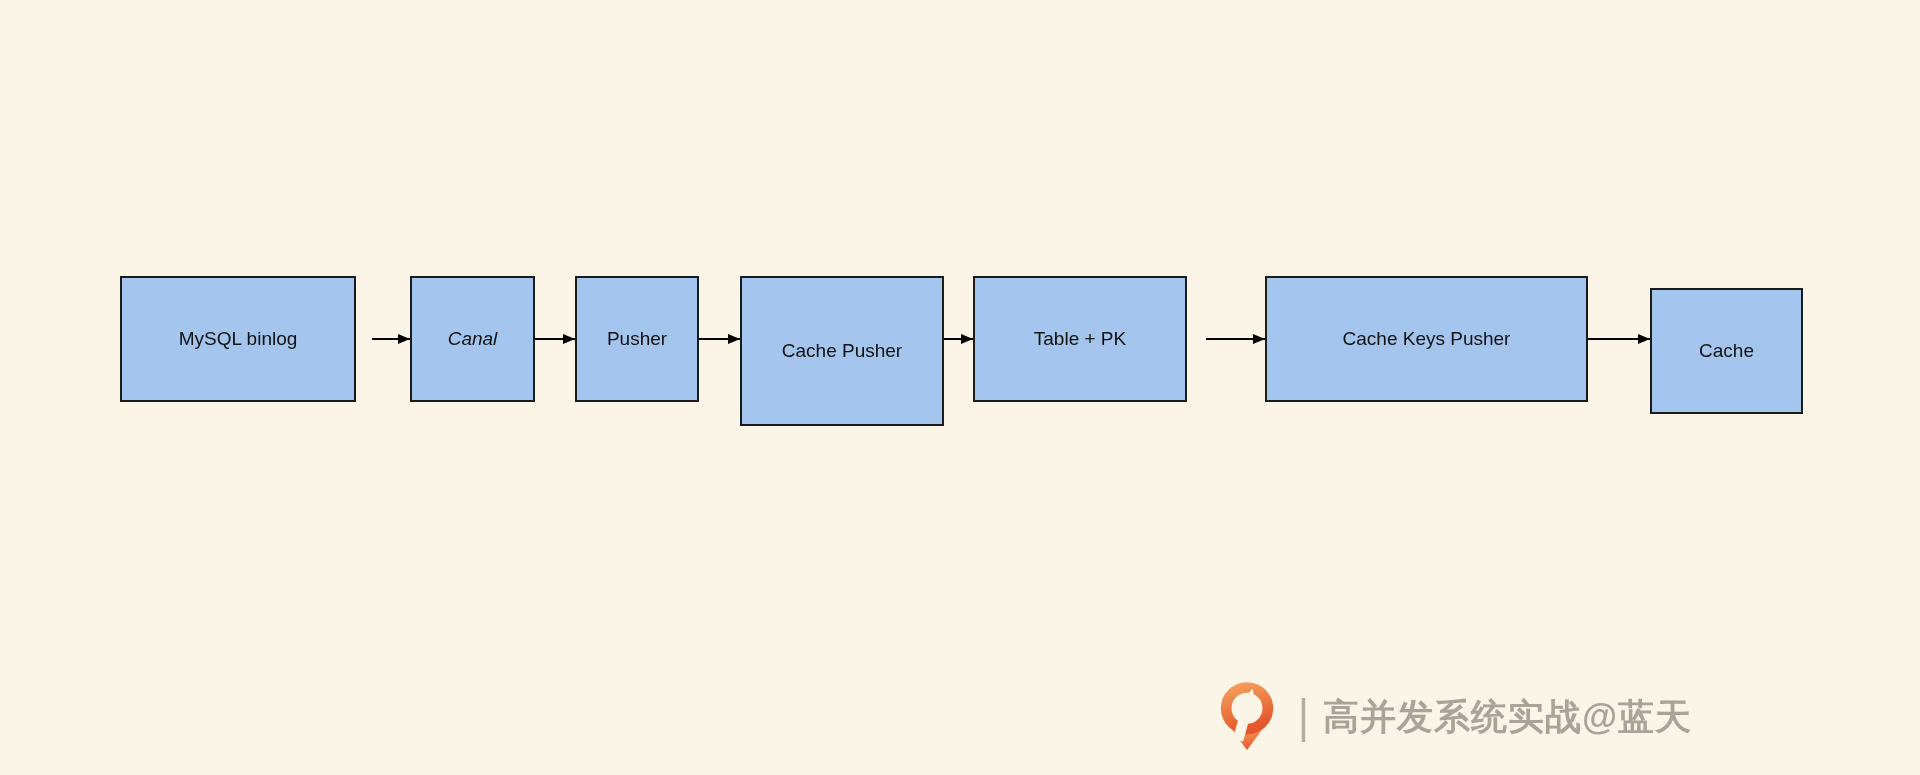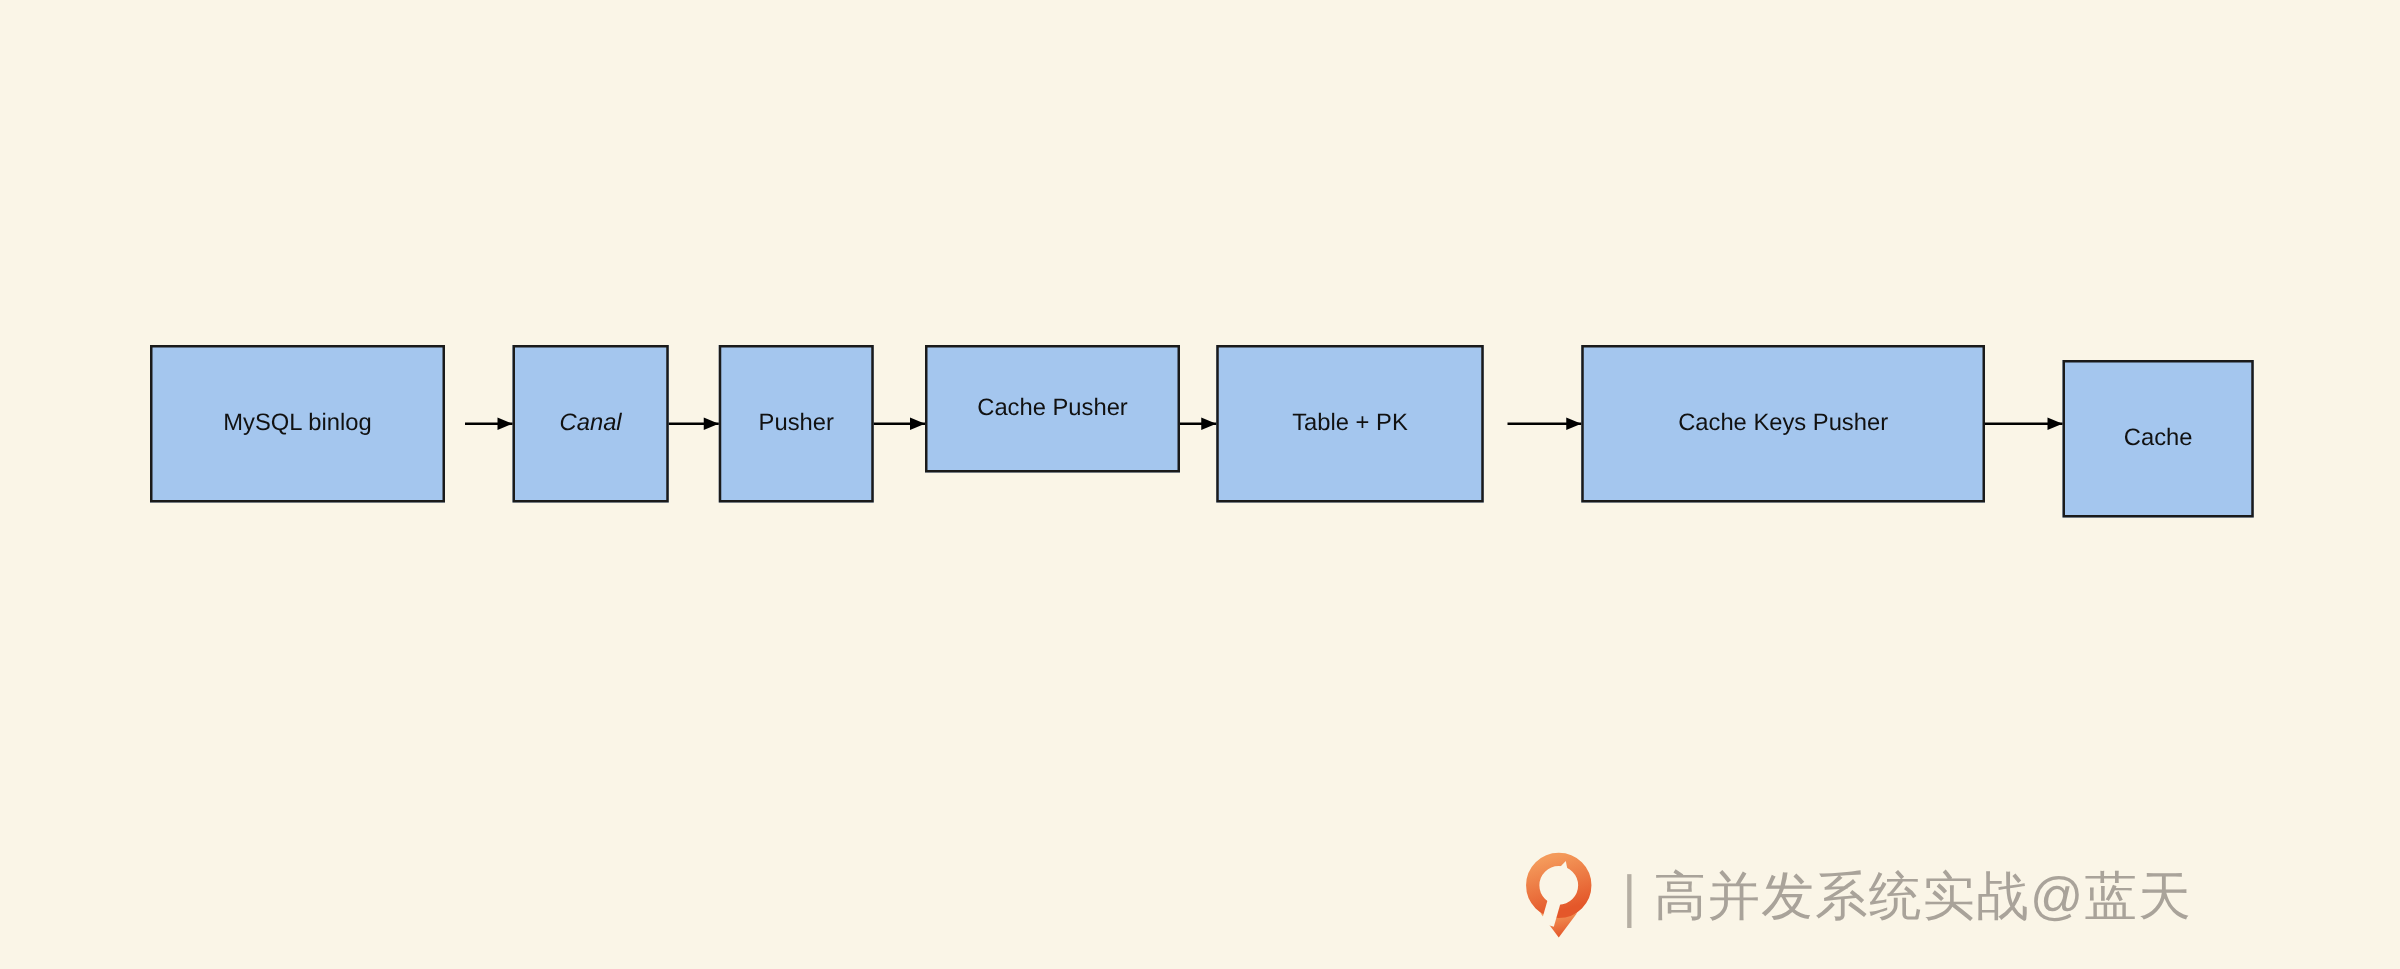--- a/index.html
+++ b/index.html
@@ -42,41 +42,41 @@
     font-weight:600;letter-spacing:2px;
     margin-left:12px;
   }
   .divider{
     font-size:42px;line-height:1;
     color:#B5AEA3;font-weight:100;
     margin:0 14px 0 20px;
     transform:scaleY(1.1);
   }
   .course{
-    font-size:42px;line-height:1;
+    font-size:36px;line-height:1;
     color:var(--watermark-gray,#A9A39A);
-    font-weight:400;letter-spacing:1px;
+    font-weight:700;letter-spacing:1px;
   }
 </style>
 </head>
 <body style="--bg: #FAF5E7; --node-fill: #A4C6EE; --node-border: #1A1A1A; --arrow: #000000; --brand-dark: #4F4B44; --watermark-gray: #A9A39A; --logo-orange-light: #F49A5B; --logo-orange-dark: #E4572A;">
 
 <div class="canvas">
 
   <div id="node-layer">
       <div class="node" style="left: 120px; top: 276px; width: 236px; height: 126px;">
         <span>MySQL binlog</span>
       </div>
       <div class="node" style="left: 410px; top: 276px; width: 125px; height: 126px; font-style: italic;">
         <span>Canal</span>
       </div>
       <div class="node" style="left: 575px; top: 276px; width: 124px; height: 126px;">
         <span>Pusher</span>
       </div>
-      <div class="node" style="left: 740px; top: 276px; width: 204px; height: 102px;">
+      <div class="node" style="left: 740px; top: 276px; width: 204px; height: 150px;">
         <span>Cache Pusher</span>
       </div>
       <div class="node" style="left: 973px; top: 276px; width: 214px; height: 126px;">
         <span>Table + PK</span>
       </div>
       <div class="node" style="left: 1265px; top: 276px; width: 323px; height: 126px;">
         <span>Cache Keys Pusher</span>
       </div>
       <div class="node" style="left: 1650px; top: 276px; width: 153px; height: 126px; margin-top: 12px;">
         <span>Cache</span>

